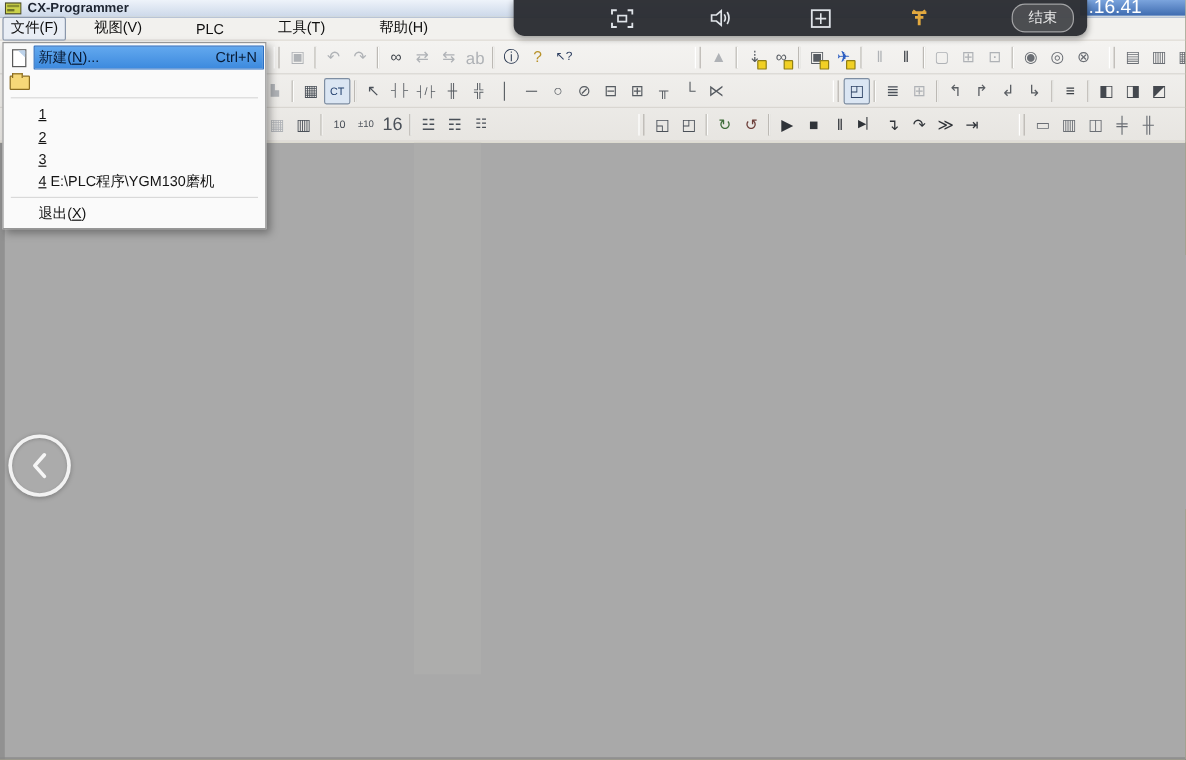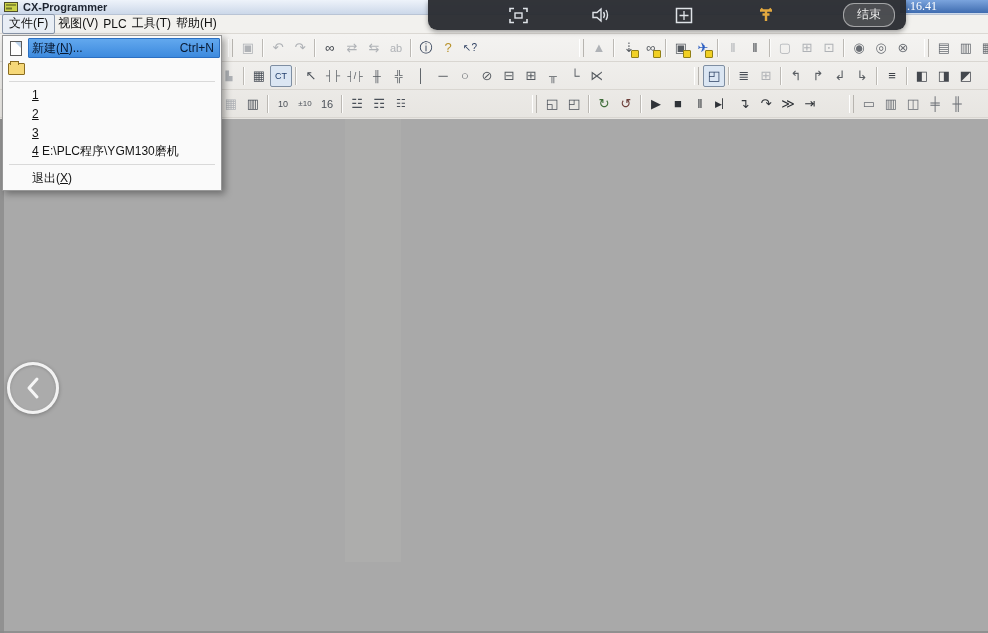--- a/index.html
+++ b/index.html
@@ -5,28 +5,28 @@
   html,body{margin:0;padding:0;background:#666;}
   .screen{position:relative;width:988px;height:633px;overflow:hidden;background:#fef9c3;
           font-family:"Liberation Sans","DejaVu Sans",sans-serif;-webkit-font-smoothing:antialiased;}
 
   
   .titlebar{position:absolute;top:0;left:0;right:0;height:15px;
             background:linear-gradient(#eef3fa,#ccd8e9);border-bottom:1px solid #b9c4d5;
             display:flex;align-items:center;gap:5px;padding-left:4px;box-sizing:border-box;}
   .title-text{font-size:11px;font-weight:bold;color:#1d2430;line-height:15px;}
   .titlebar-blue{position:absolute;top:0;right:0;width:88px;height:13px;z-index:55;
-            background:linear-gradient(#7ba4dd,#3f6cb0);color:#fff;font-size:12px;line-height:13px;
-            padding-left:7px;box-sizing:border-box;font-family:Liberation Serif, serif;}
+            background:linear-gradient(#7ba4dd,#3f6cb0);color:#fff;font-size:16px;line-height:13px;
+            padding-left:7px;box-sizing:border-box;}
 
   
   .menubar{position:absolute;top:15px;left:0;right:0;height:19px;background:#f2f1ee;
            border-bottom:1px solid #dbd8d3;display:flex;align-items:center;padding-left:2px;
            font-size:12px;color:#101010;box-sizing:border-box;}
-  .mb-item{padding:1px 2px 2px;margin-right:1px;white-space:nowrap;}
+  .mb-item{padding:1px 22px 2px;margin-right:1px;white-space:nowrap;}
   .mb-item.pressed{border:1px solid #8a97ab;background:#e9eef5;border-radius:2px;padding:0 6px 1px;}
 
   
   .toolbars{position:absolute;top:34px;left:0;right:0;height:85px;
             background:linear-gradient(#f4f3f1,#e7e5e1);}
   .tb-row{height:28px;display:flex;align-items:center;border-bottom:1px solid #d9d6d1;
           box-sizing:border-box;overflow:hidden;white-space:nowrap;}
   .tb-row1{padding-left:226px;}
   .tb-row2{padding-left:218px;}
   .tb-row3{padding-left:220px;}
@@ -126,21 +126,21 @@
         <span class="tb-btn" style="color: rgb(58, 63, 70);">
           <span class="tb-glyph">∞</span>
         </span>
         <span class="tb-btn dis">
           <span class="tb-glyph">⇄</span>
         </span>
         <span class="tb-btn dis">
           <span class="tb-glyph">⇆</span>
         </span>
         <span class="tb-btn dis">
-          <span class="tb-glyph" style="font-size: 11px;">ab</span>
+          <span class="tb-glyph" style="font-size: 14px;">ab</span>
         </span>
         <span class="tb-sep"></span>
         <span class="tb-btn" style="color: rgb(35, 50, 76);">
           <span class="tb-glyph">ⓘ</span>
         </span>
         <span class="tb-btn" style="color: rgb(184, 146, 42);">
           <span class="tb-glyph">?</span>
         </span>
         <span class="tb-btn" style="color: rgb(44, 62, 96);">
           <span class="tb-glyph" style="font-size: 10px;">↖?</span>
@@ -309,21 +309,21 @@
           <span class="tb-glyph">▥</span>
         </span>
         <span class="tb-sep"></span>
         <span class="tb-btn" style="color: rgb(74, 80, 88);">
           <span class="tb-glyph" style="font-size: 9px;">10</span>
         </span>
         <span class="tb-btn" style="color: rgb(74, 80, 88);">
           <span class="tb-glyph" style="font-size: 8px;">±10</span>
         </span>
         <span class="tb-btn" style="color: rgb(74, 80, 88);">
-          <span class="tb-glyph" style="font-size: 11px;">16</span>
+          <span class="tb-glyph" style="font-size: 15px;">16</span>
         </span>
         <span class="tb-sep"></span>
         <span class="tb-btn" style="color: rgb(74, 80, 88);">
           <span class="tb-glyph">☳</span>
         </span>
         <span class="tb-btn" style="color: rgb(74, 80, 88);">
           <span class="tb-glyph">☶</span>
         </span>
         <span class="tb-btn" style="color: rgb(74, 80, 88);">
           <span class="tb-glyph" style="font-size: 11px;">☷</span>

